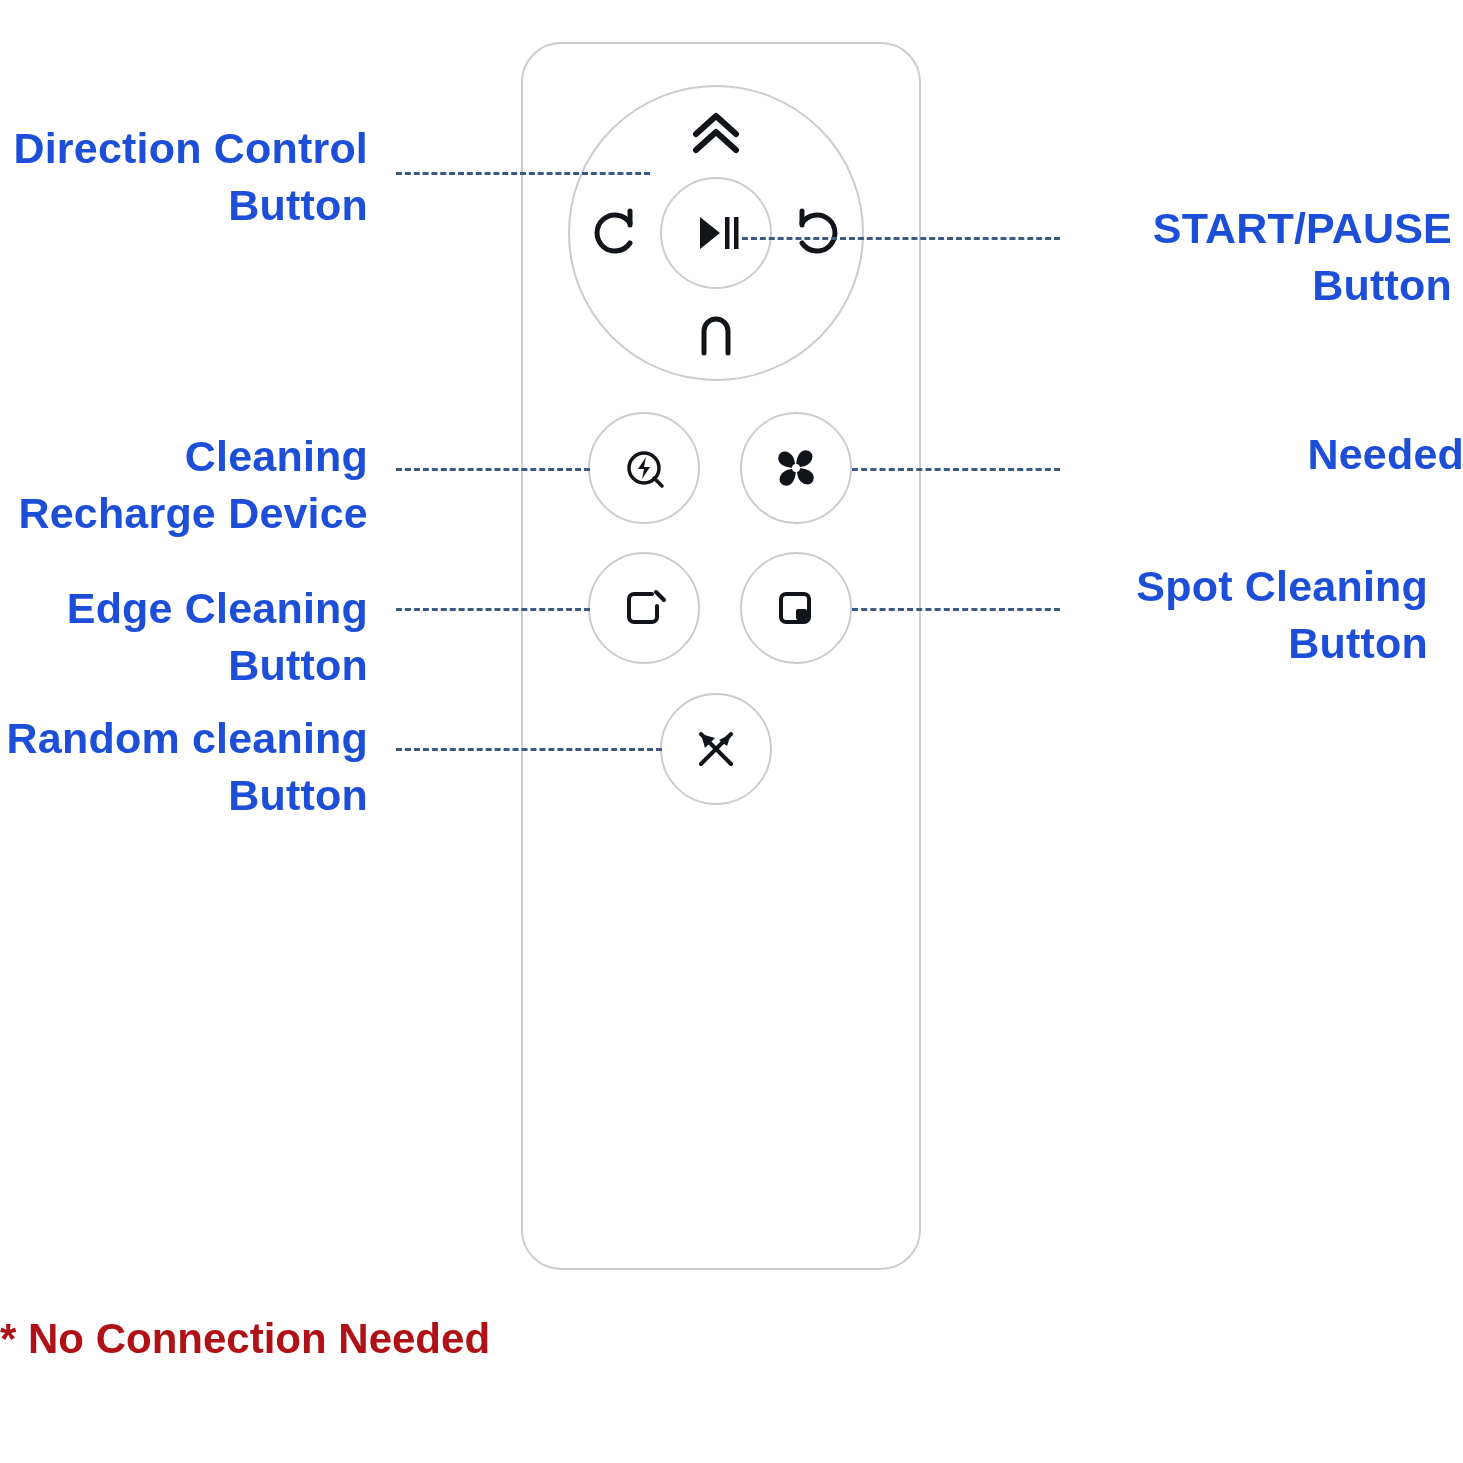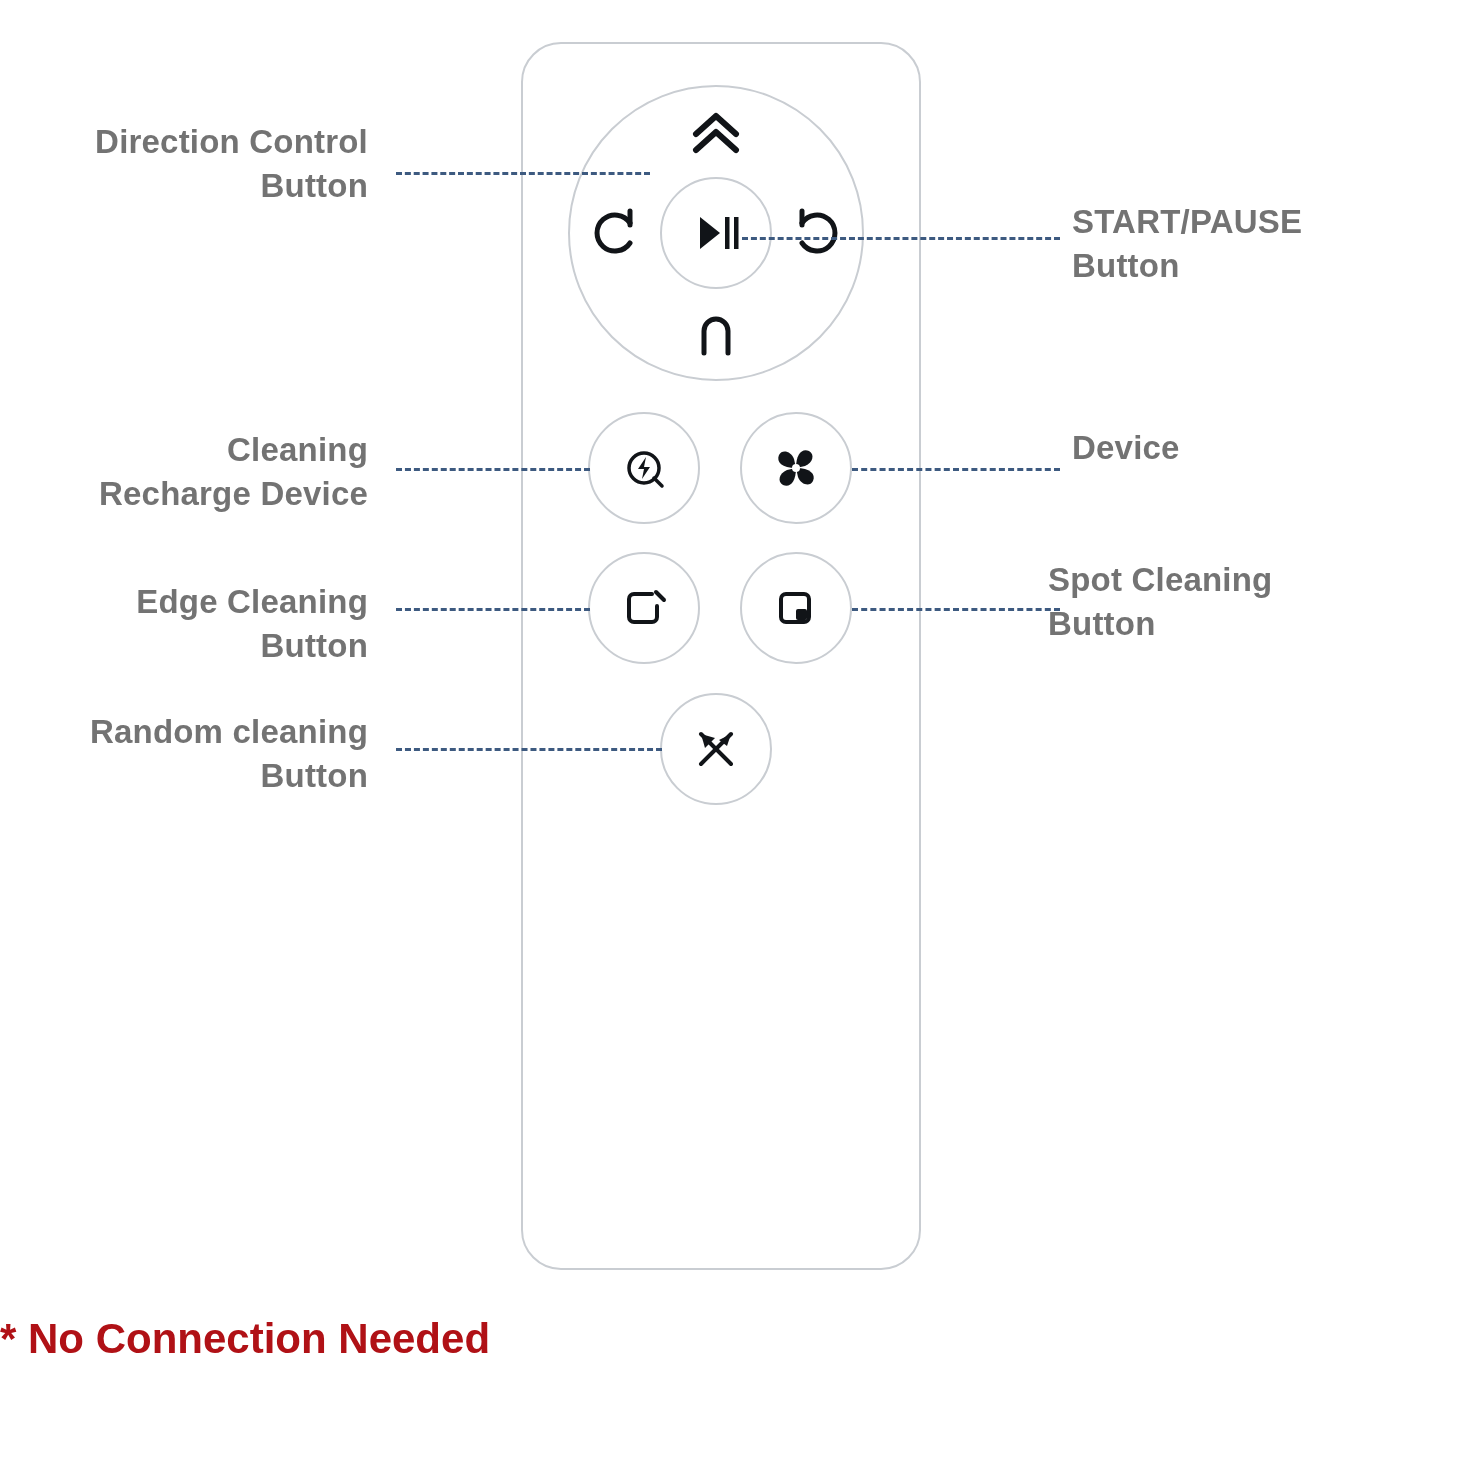--- a/index.html
+++ b/index.html
@@ -92,28 +92,28 @@
     justify-content: center;
   }
   .ic-up    { left: 686px; top: 103px; }
   .ic-left  { left: 584px; top: 203px; }
   .ic-right { left: 788px; top: 203px; }
   .ic-down  { left: 686px; top: 305px; }
 
   
   .label {
     position: absolute;
-    font-size: 33px;
+    font-size: 43px;
     font-weight: bold;
-    color: #737373;
+    color: #1d4ed8;
     line-height: 1.32;
     letter-spacing: 0.2px;
   }
   .label.left  { text-align: right; }
-  .label.right { text-align: left; }
+  .label.right { text-align: right; }
 
   .lbl-direction { left: 8px;    top: 120px;  width: 360px; }
   .lbl-recharge  { left: 8px;    top: 428px;  width: 360px; }
   .lbl-edge      { left: 8px;    top: 580px;  width: 360px; }
   .lbl-random    { left: 0px;    top: 710px;  width: 368px; }
   .lbl-startpause{ left: 1072px; top: 200px;  width: 380px; }
   .lbl-suction   { left: 1072px; top: 426px;  width: 392px; }
   .lbl-spot      { left: 1048px; top: 558px;  width: 380px; }
 
   
@@ -270,21 +270,21 @@
     <div>Random cleaning</div>
     <div>Button</div>
   </div>
 
   <div class="label right lbl-startpause">
     <div>START/PAUSE</div>
     <div>Button</div>
   </div>
 
   <div class="label right lbl-suction">
-    <div>Device</div>
+    <div>Needed</div>
   </div>
 
   <div class="label right lbl-spot">
     <div>Spot Cleaning</div>
     <div>Button</div>
   </div>
 
   <div class="footer-note">
     <span class="ln">* No Connection Needed</span>
   </div>

